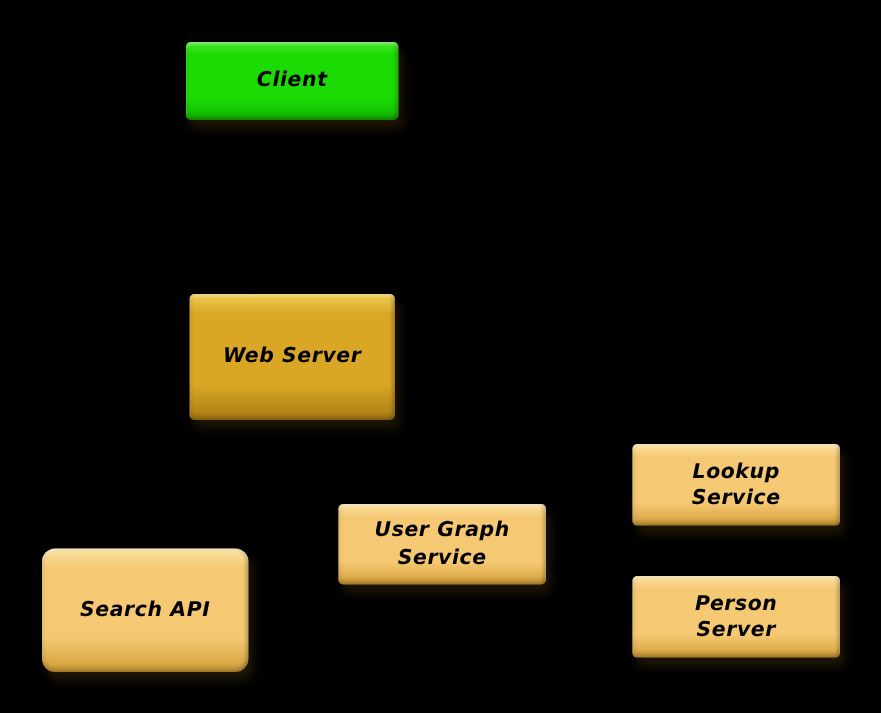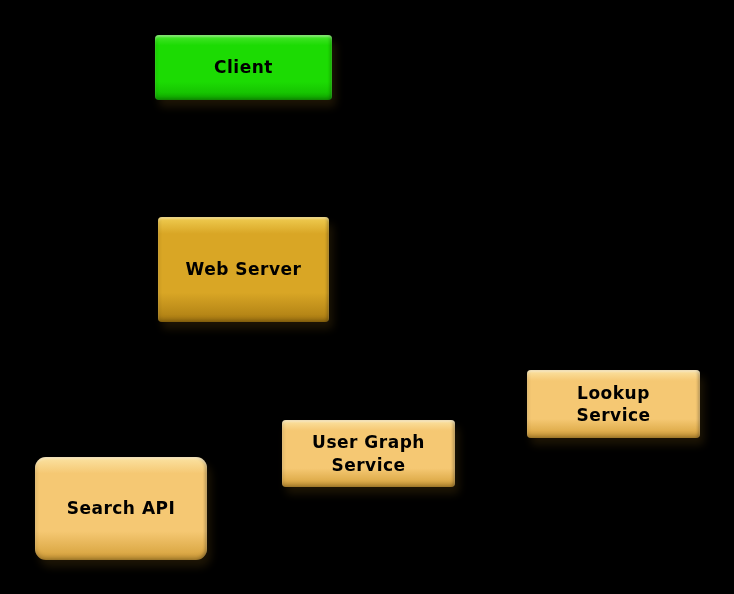--- a/index.html
+++ b/index.html
@@ -33,50 +33,55 @@
       var(--bot) 100%);
     box-shadow:
       inset 0 2px 2px rgba(255,255,255,0.35),
       inset 0 -3px 4px rgba(0,0,0,0.22),
       inset -2px 0 3px rgba(0,0,0,0.18),
       4px 7px 8px rgba(95,70,15,0.30);
   }
   .node-label {
     padding: 2px 6px;
     letter-spacing: 0.5px;
+    font-style: italic;
   }
   
   .node-client            { left: 155px; top: 35px;  width: 177px; height: 65px;  }
   .node-web-server        { left: 158px; top: 217px; width: 171px; height: 105px; }
   .node-search-api        { left: 35px;  top: 457px; width: 172px; height: 103px; border-radius: 11px; }
   .node-user-graph        { left: 282px; top: 420px; width: 173px; height: 67px;  }
   .node-lookup-service    { left: 527px; top: 370px; width: 173px; height: 68px;  }
   .node-person-server     { left: 527px; top: 480px; width: 173px; height: 68px;  }
 </style>
 </head>
 <body>
 
 <div class="canvas">
 
   <div class="node node-client" style="--top: #49e62e; --mid: #1cdb03; --bot: #12b500; color: rgb(0, 0, 0);">
     <span class="node-label">Client</span>
   </div>
 
-  <div class="node node-web-server" style="--top: #f0cd52; --mid: #d9a625; --bot: #ab7c12; color: rgb(0, 0, 0);">
+  <div class="node node-web-server" style="--top: #f0cd52; --mid: #d9a625; --bot: #ab7c12; color: rgb(0, 0, 0); margin-top: 28px;">
     <span class="node-label">Web Server</span>
   </div>
 
   <div class="node node-search-api" style="--top: #fbe3a3; --mid: #f5c873; --bot: #d49f38; color: rgb(0, 0, 0);">
     <span class="node-label">Search API</span>
   </div>
 
   <div class="node node-user-graph" style="--top: #fbe3a3; --mid: #f5c873; --bot: #d49f38; color: rgb(0, 0, 0);">
     <span class="node-label">User Graph
 Service</span>
   </div>
 
   <div class="node node-lookup-service" style="--top: #fbe3a3; --mid: #f5c873; --bot: #d49f38; color: rgb(0, 0, 0); justify-content: center;">
     <span class="node-label">Lookup
 Service</span>
   </div>
 
+  <div class="node node-person-server" style="--top: #fbe3a3; --mid: #f5c873; --bot: #d49f38; color: rgb(0, 0, 0);">
+    <span class="node-label">Person
+Server</span>
+  </div>
 
 </div>
 
 </body></html>

